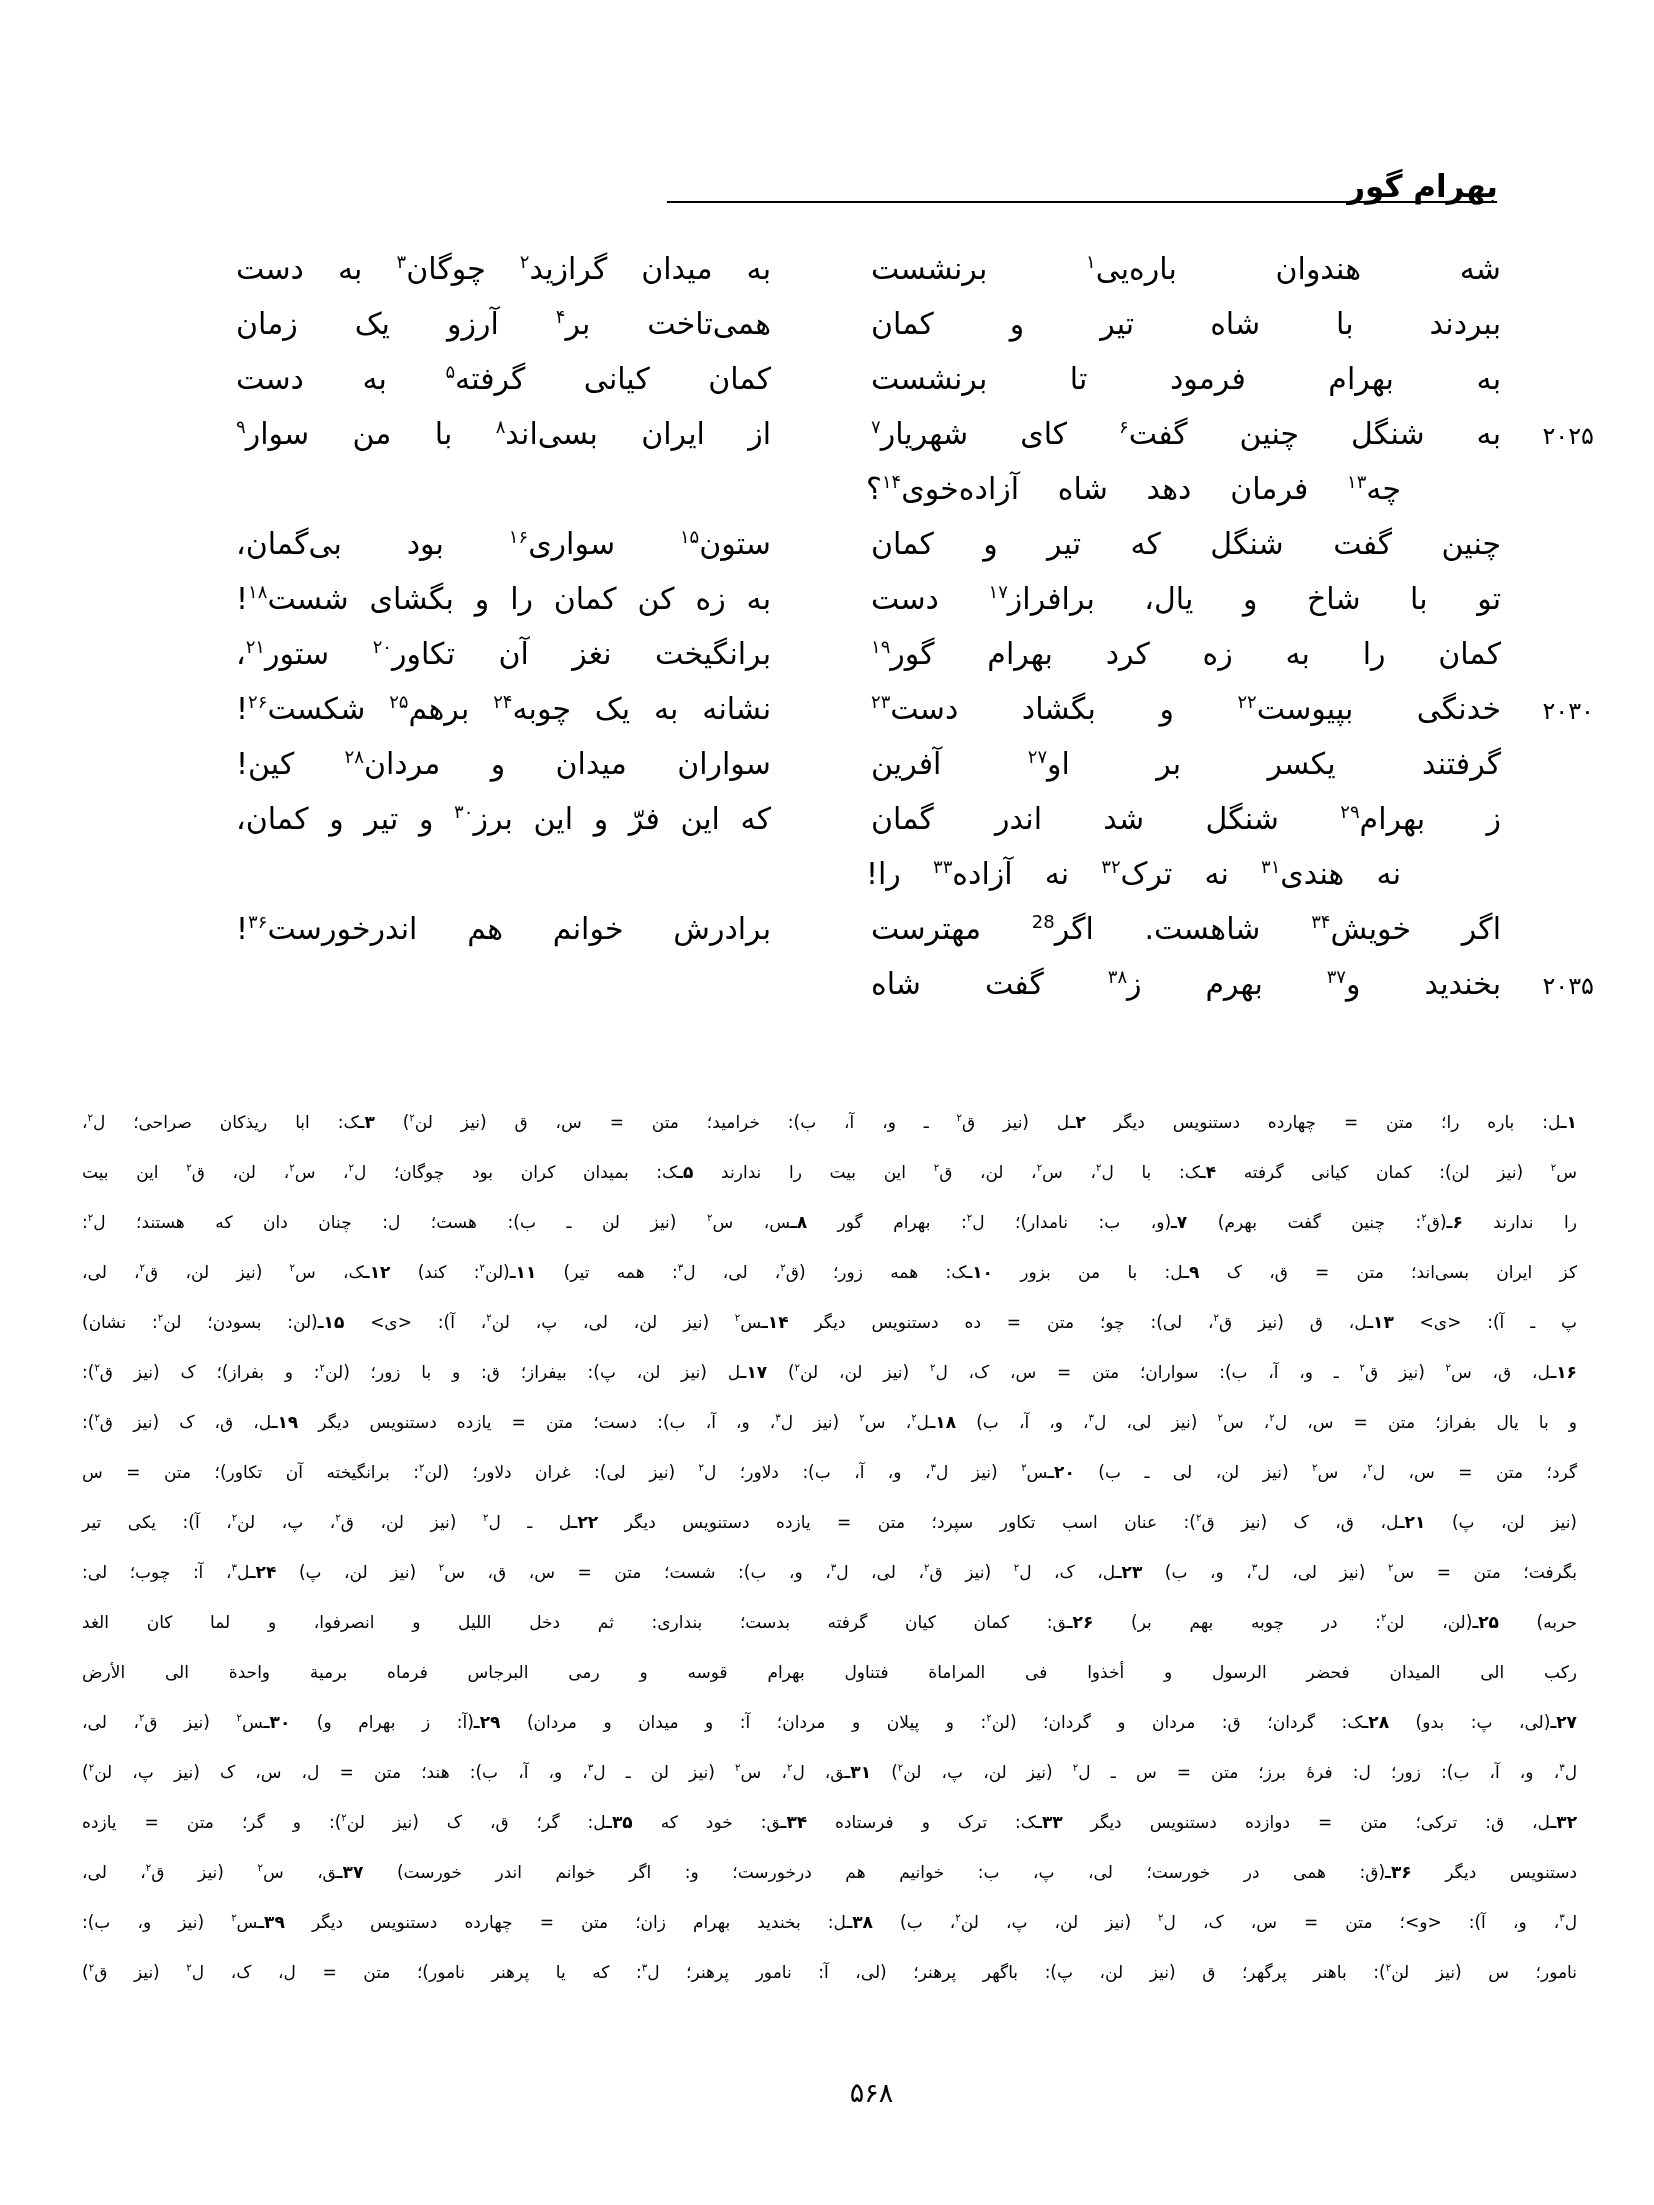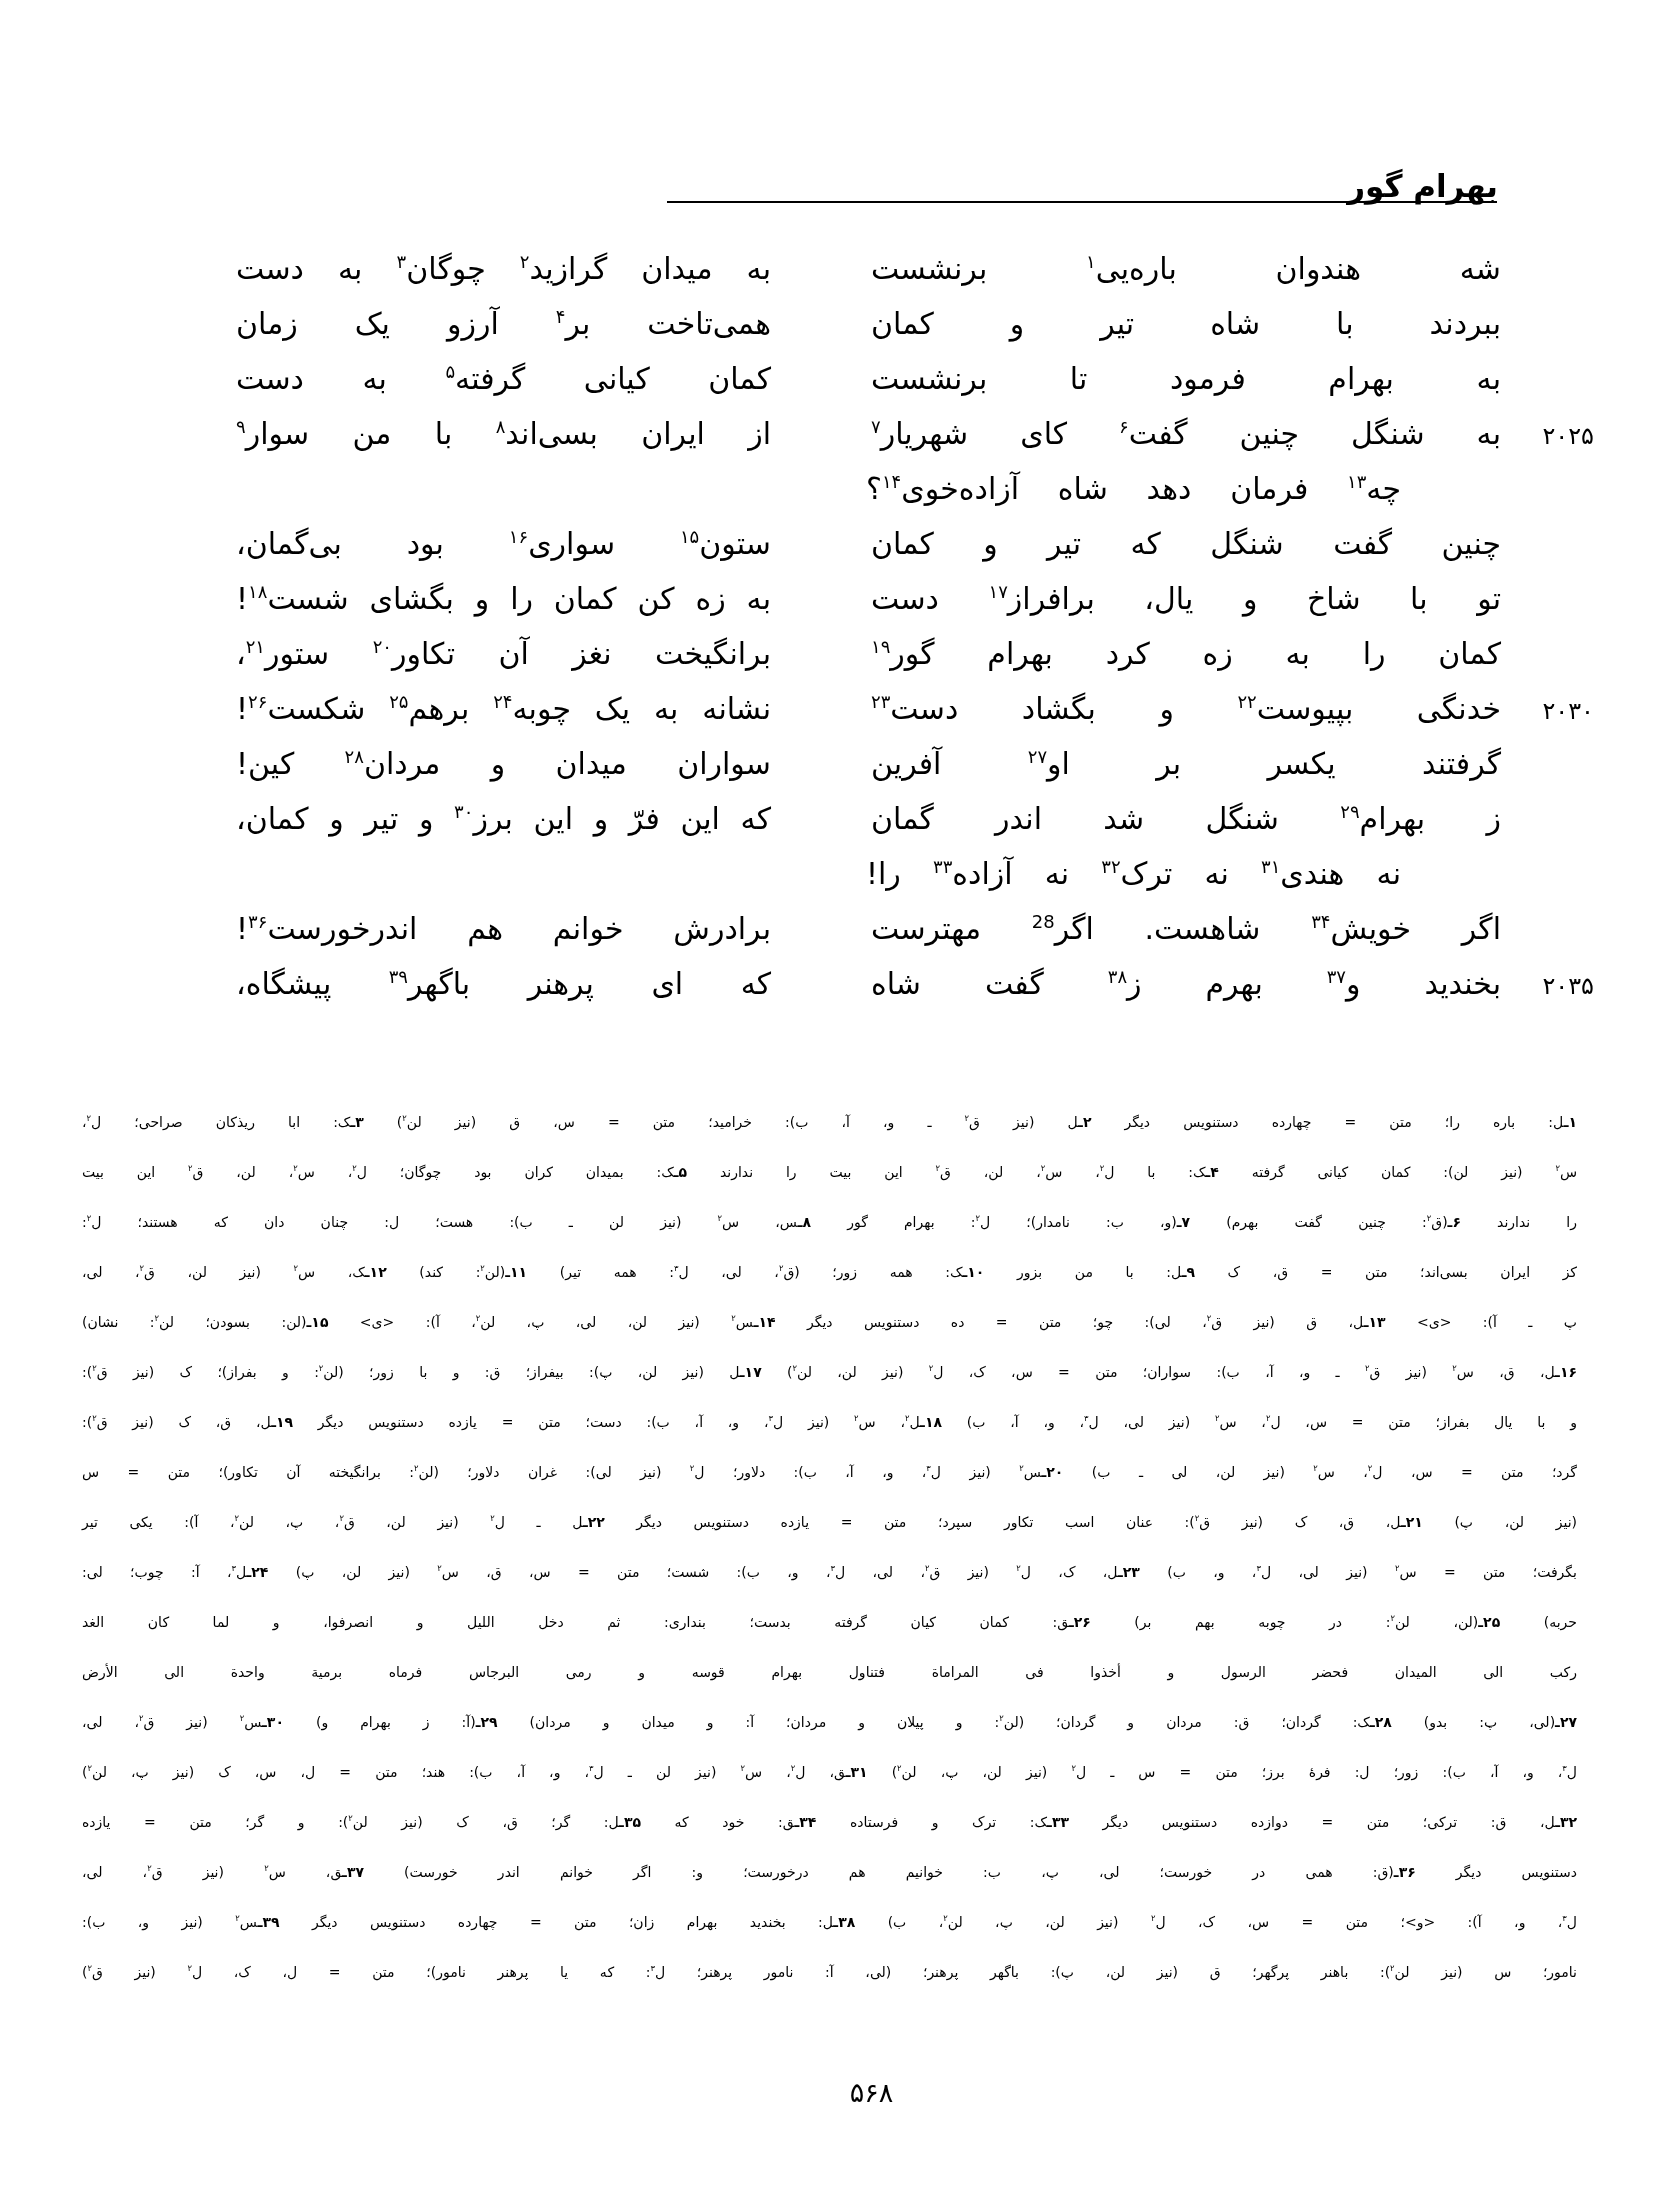--- a/index.html
+++ b/index.html
@@ -24,21 +24,21 @@
     white-space:normal;
   }
   .hemi.r{flex:0 0 630px}
   .gutter{flex:0 0 100px}
   .hemi.l{flex:0 0 535px}
   .poem sup,.apparatus sup{font-size:0.6em;line-height:0}
   .apparatus{
     position:absolute;top:1097px;right:78px;width:1495px;direction:rtl;
   }
   .app-line{
-    font-size:14px;line-height:50px;height:50px;
+    font-size:17px;line-height:50px;height:50px;
     text-align:justify;text-align-last:justify;text-justify:inter-word;
   }
   .app-line b{font-weight:bold}
   .page-number{
     position:absolute;top:2077px;left:0;width:100%;text-align:center;font-size:27px;padding-left:44px;
   }
 </style>
 </head>
 <body>
 
@@ -119,21 +119,20 @@
     <div class="verse-row">
       <div class="vnum"></div>
       <div class="hemi r">اگر خویش<sup>۳۴</sup> شاهست. اگر<sup>28</sup> مهترست</div>
       <div class="gutter"></div>
       <div class="hemi l">برادرش خوانم هم اندرخورست<sup>۳۶</sup>!</div>
     </div>
     <div class="verse-row">
       <div class="vnum">۲۰۳۵</div>
       <div class="hemi r">بخندید و<sup>۳۷</sup> بهرم ز<sup>۳۸</sup> گفت شاه</div>
       <div class="gutter"></div>
-      <div class="hemi l">که ای پرهنر باگهر<sup>۳۹</sup> پیشگاه،</div>
     </div>
   </div>
 
 <div class="apparatus" id="apparatus">
     <div class="app-line"><b>۱ـ</b>ل: باره را؛ متن = چهارده دستنویس دیگر <b>۲ـ</b>ل (نیز ق<sup>۲</sup> ـ و، آ، ب): خرامید؛ متن = س، ق (نیز لن<sup>۲</sup>) <b>۳ـ</b>ک: ابا ریذکان صراحی؛ ل<sup>۲</sup>،</div>
     <div class="app-line">س<sup>۲</sup> (نیز لن): کمان کیانی گرفته <b>۴ـ</b>ک: با ل<sup>۲</sup>، س<sup>۲</sup>، لن، ق<sup>۲</sup> این بیت را ندارند <b>۵ـ</b>ک: بمیدان کران بود چوگان؛ ل<sup>۲</sup>، س<sup>۲</sup>، لن، ق<sup>۲</sup> این بیت</div>
     <div class="app-line">را ندارند <b>۶ـ</b>(ق<sup>۲</sup>: چنین گفت بهرم) <b>۷ـ</b>(و، ب: نامدار)؛ ل<sup>۲</sup>: بهرام گور <b>۸ـ</b>س، س<sup>۲</sup> (نیز لن ـ ب): هست؛ ل: چنان دان که هستند؛ ل<sup>۲</sup>:</div>
     <div class="app-line">کز ایران بسی‌اند؛ متن = ق، ک <b>۹ـ</b>ل: با من بزور <b>۱۰ـ</b>ک: همه زور؛ (ق<sup>۲</sup>، لی، ل<sup>۳</sup>: همه تیر) <b>۱۱ـ</b>(لن<sup>۲</sup>: کند) <b>۱۲ـ</b>ک، س<sup>۲</sup> (نیز لن، ق<sup>۲</sup>، لی،</div>
     <div class="app-line">پ ـ آ): &lt;ی&gt; <b>۱۳ـ</b>ل، ق (نیز ق<sup>۲</sup>، لی): چو؛ متن = ده دستنویس دیگر <b>۱۴ـ</b>س<sup>۲</sup> (نیز لن، لی، پ، لن<sup>۲</sup>، آ): &lt;ی&gt; <b>۱۵ـ</b>(لن: بسودن؛ لن<sup>۲</sup>: نشان)</div>
     <div class="app-line"><b>۱۶ـ</b>ل، ق، س<sup>۲</sup> (نیز ق<sup>۲</sup> ـ و، آ، ب): سواران؛ متن = س، ک، ل<sup>۲</sup> (نیز لن، لن<sup>۲</sup>) <b>۱۷ـ</b>ل (نیز لن، پ): بیفراز؛ ق: و با زور؛ (لن<sup>۲</sup>: و بفراز)؛ ک (نیز ق<sup>۲</sup>):</div>

